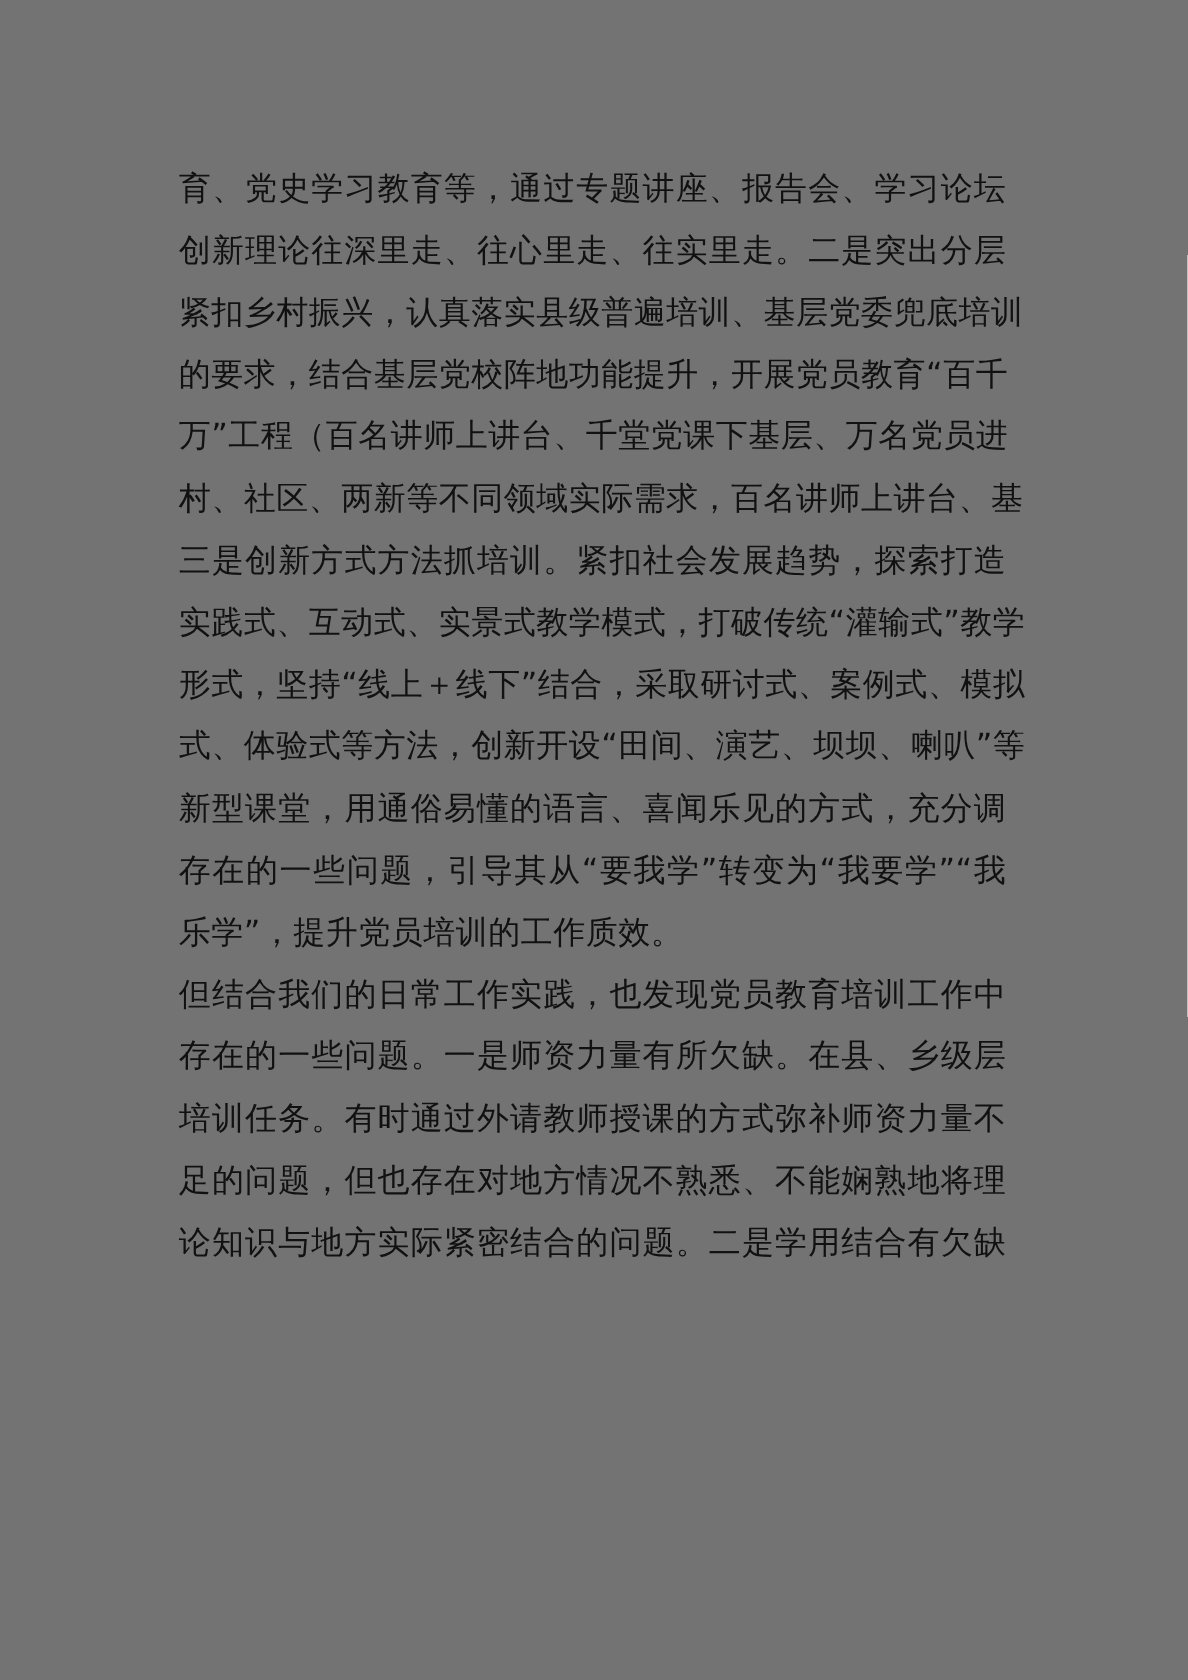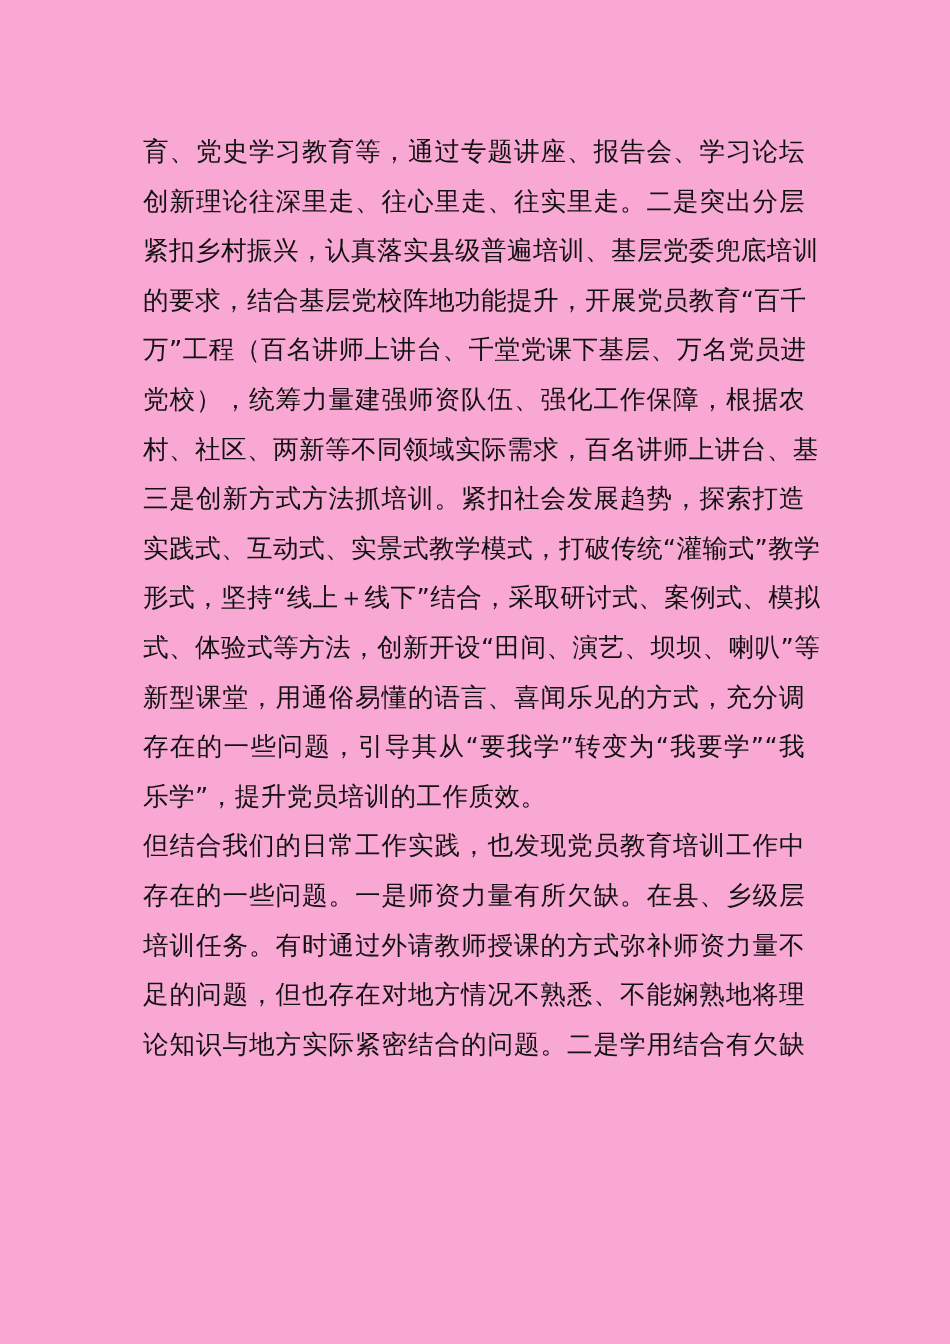--- a/index.html
+++ b/index.html
@@ -14,21 +14,21 @@
       overflow: hidden;
       font-family: "DejaVu Sans", "Liberation Sans", sans-serif;
       color: #111111;
     }
     .page {
       position: absolute;
       left: 0;
       top: 0;
       width: 950px;
       height: 1344px;
-      background: #f9a8d4;
+      background: #737373;
     }
     .body-text {
       position: absolute;
       left: 143px;
       top: 127px;
       width: 666px;
     }
     .line {
       display: block;
       height: 49.6px;
@@ -48,21 +48,20 @@
 <body>
 
 <div class="page">
   <div class="body-text">
     <div>
       <span class="line">育、党史学习教育等，通过专题讲座、报告会、学习论坛</span>
       <span class="line">创新理论往深里走、往心里走、往实里走。二是突出分层</span>
       <span class="line">紧扣乡村振兴，认真落实县级普遍培训、基层党委兜底培训</span>
       <span class="line">的要求，结合基层党校阵地功能提升，开展党员教育“百千</span>
       <span class="line">万”工程（百名讲师上讲台、千堂党课下基层、万名党员进</span>
-      <span class="line">党校），统筹力量建强师资队伍、强化工作保障，根据农</span>
       <span class="line">村、社区、两新等不同领域实际需求，百名讲师上讲台、基</span>
       <span class="line">三是创新方式方法抓培训。紧扣社会发展趋势，探索打造</span>
       <span class="line">实践式、互动式、实景式教学模式，打破传统“灌输式”教学</span>
       <span class="line">形式，坚持“线上＋线下”结合，采取研讨式、案例式、模拟</span>
       <span class="line">式、体验式等方法，创新开设“田间、演艺、坝坝、喇叭”等</span>
       <span class="line">新型课堂，用通俗易懂的语言、喜闻乐见的方式，充分调</span>
       <span class="line">存在的一些问题，引导其从“要我学”转变为“我要学”“我</span>
       <span class="line last">乐学”，提升党员培训的工作质效。</span>
     </div>
     <div>

